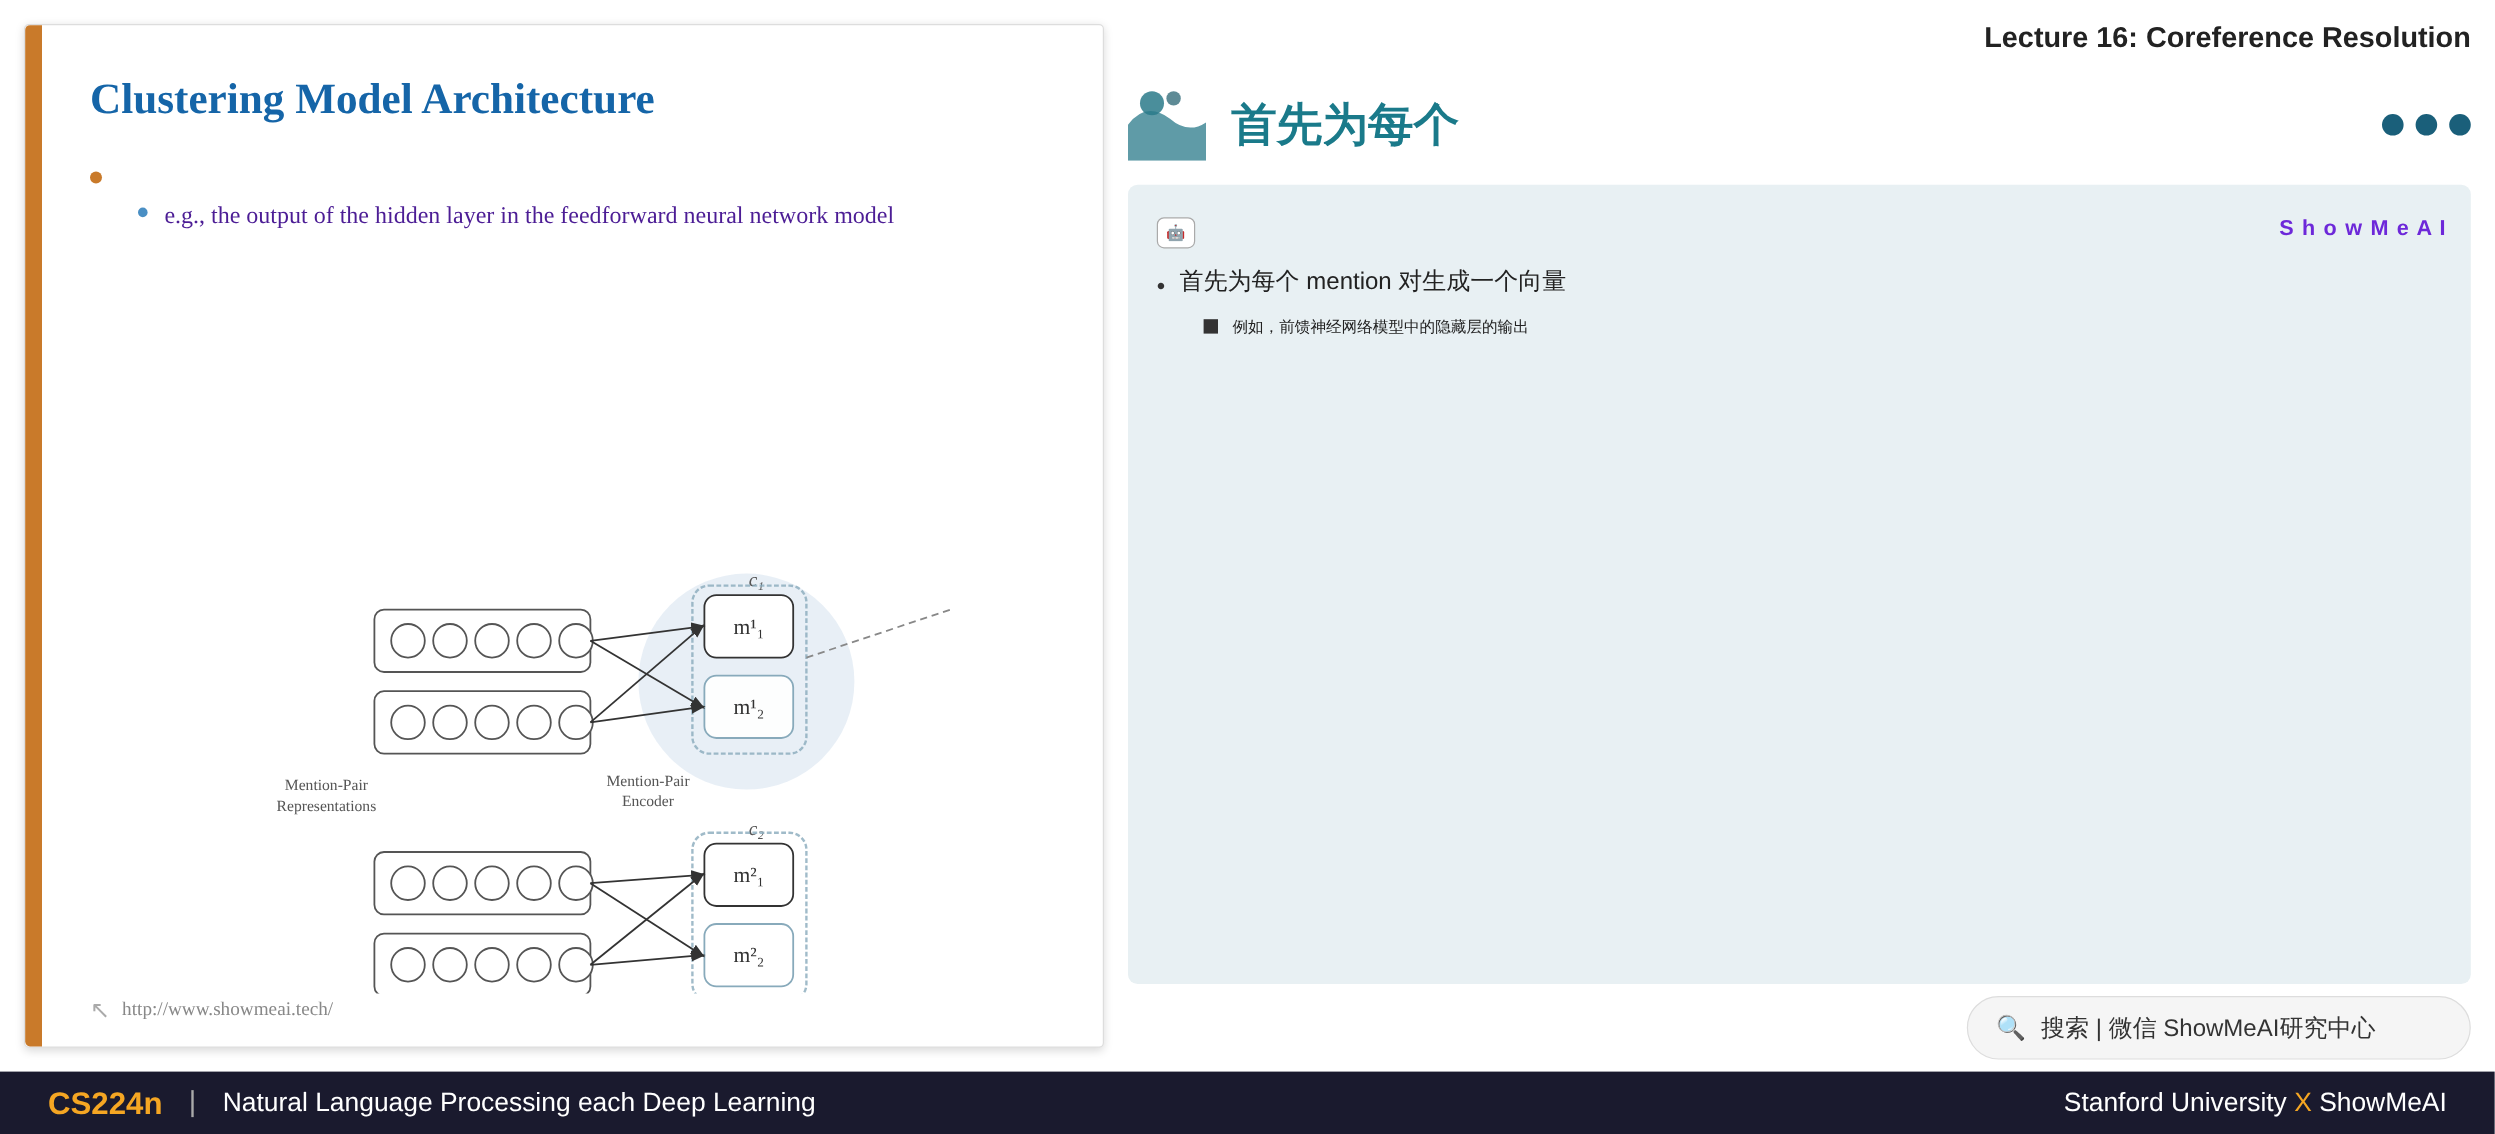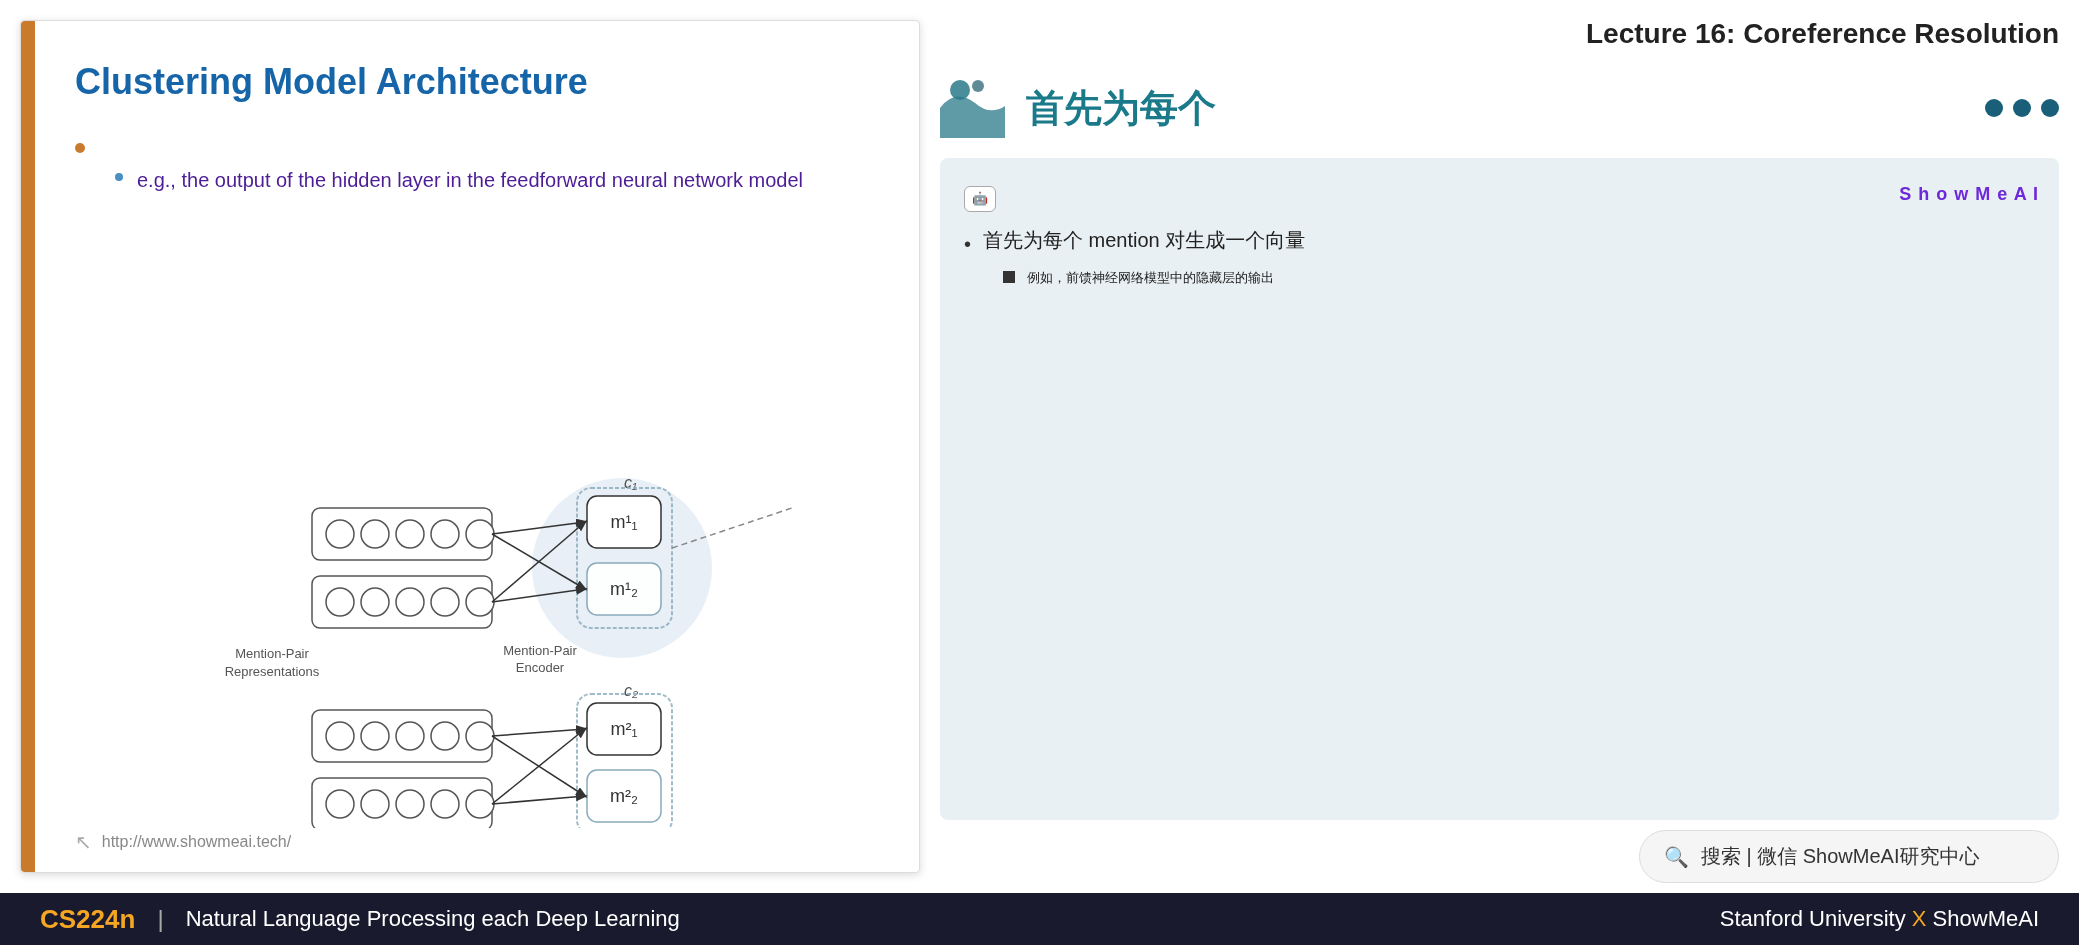--- a/index.html
+++ b/index.html
@@ -41,20 +41,21 @@
       width: 14px;
       background: #c97a2a;
       border-radius: 4px 0 0 4px;
     }
 
     .slide-inner {
       padding: 40px 40px 34px 40px;
       margin-left: 14px;
       height: 100%;
       position: relative;
+      font-family: Liberation Serif, serif;
     }
 
     .slide-title {
       font-size: 36px;
       font-weight: bold;
       color: #1565a8;
       margin-bottom: 30px;
     }
 
     .slide-bullets {
@@ -128,21 +129,21 @@
     .right-panel {
       flex: 1;
       display: flex;
       flex-direction: column;
       padding: 10px 20px 10px 10px;
       gap: 10px;
     }
 
     .lecture-title {
       text-align: right;
-      font-size: 28px;
+      font-size: 24px;
       font-weight: bold;
       color: #222;
       padding: 8px 0;
     }
 
     
     .cn-title-card {
       background: #fff;
       display: flex;
       align-items: center;

